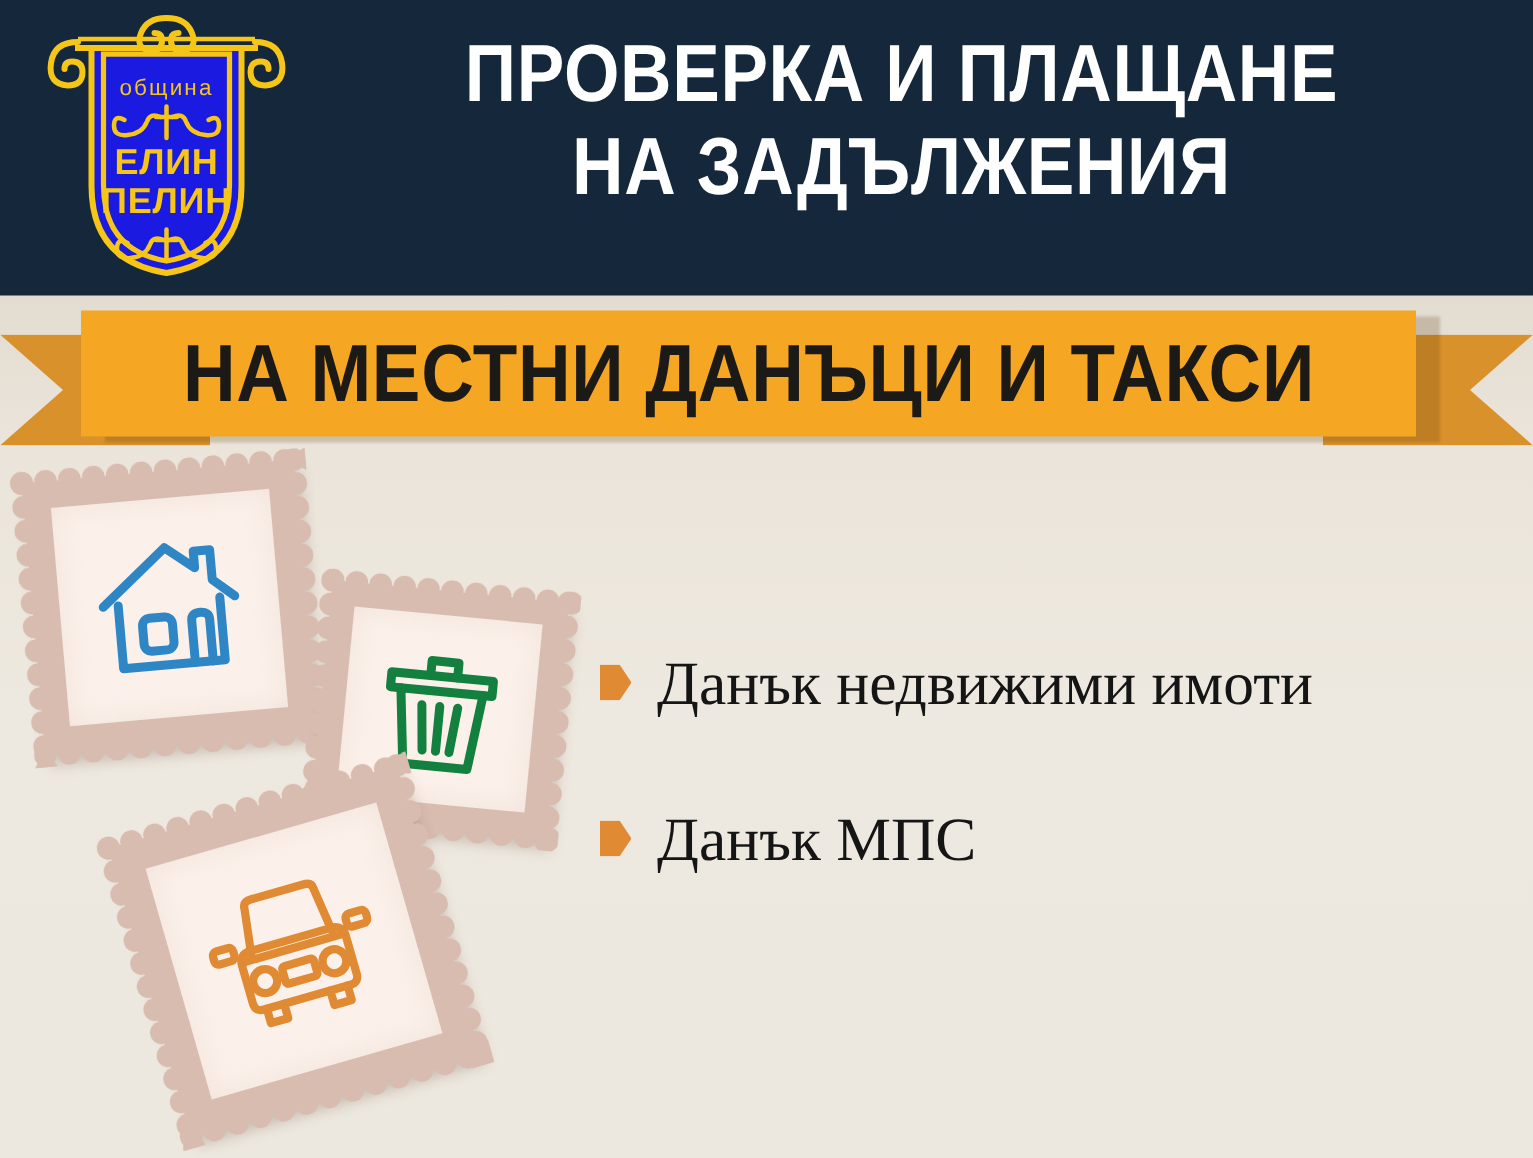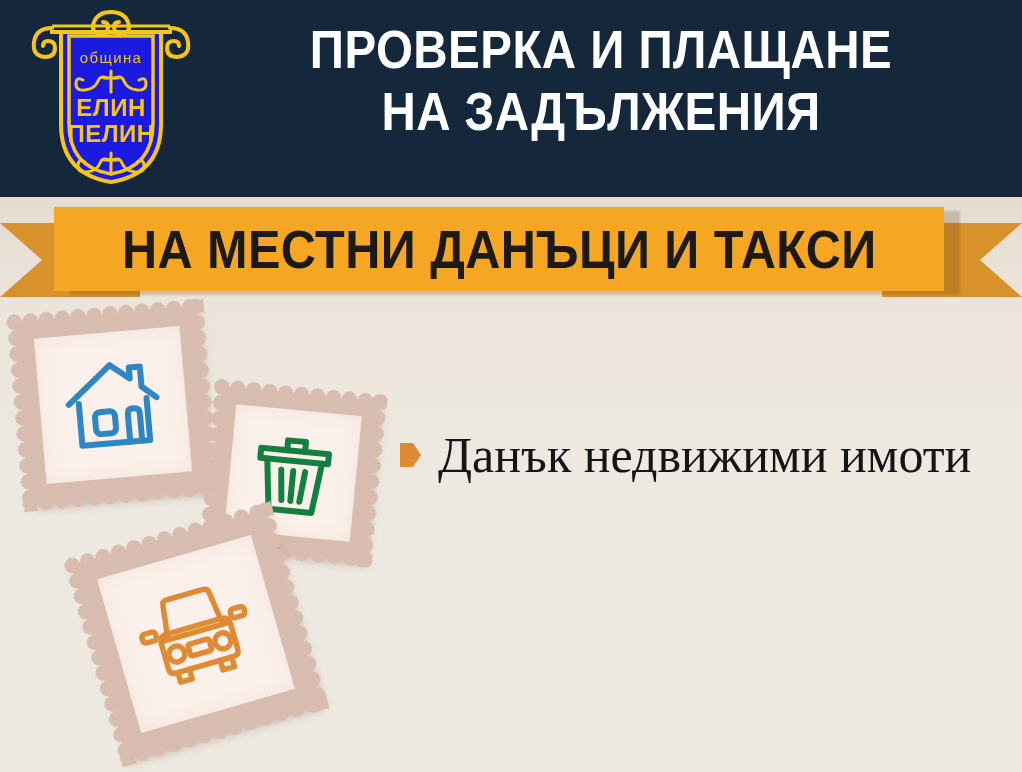--- a/index.html
+++ b/index.html
@@ -210,21 +210,21 @@
   .bullet {
     flex: 0 0 auto;
     width: 21px;
     height: 24px;
     margin-right: 17px;
     background: #E08A33;
     clip-path: polygon(0 0, 62% 0, 100% 50%, 62% 100%, 0 100%);
   }
   .list-label {
     font-family: "Liberation Serif", "DejaVu Serif", serif;
-    font-size: 50px;
+    font-size: 41px;
     line-height: 48px;
     color: #151515;
     white-space: nowrap;
   }
 </style>
 </head>
 <body>
 
 <div id="poster">
 
@@ -336,16 +336,20 @@
   </div>
 
   <div class="list">
 
     <div class="list-item">
       <span class="bullet"></span>
       <span class="list-label">Данък недвижими имоти</span>
     </div>
 
 
+    <div class="list-item">
+      <span class="bullet"></span>
+      <span class="list-label">Данък МПС</span>
+    </div>
 
   </div>
 
 </div>
 
 </body></html>

